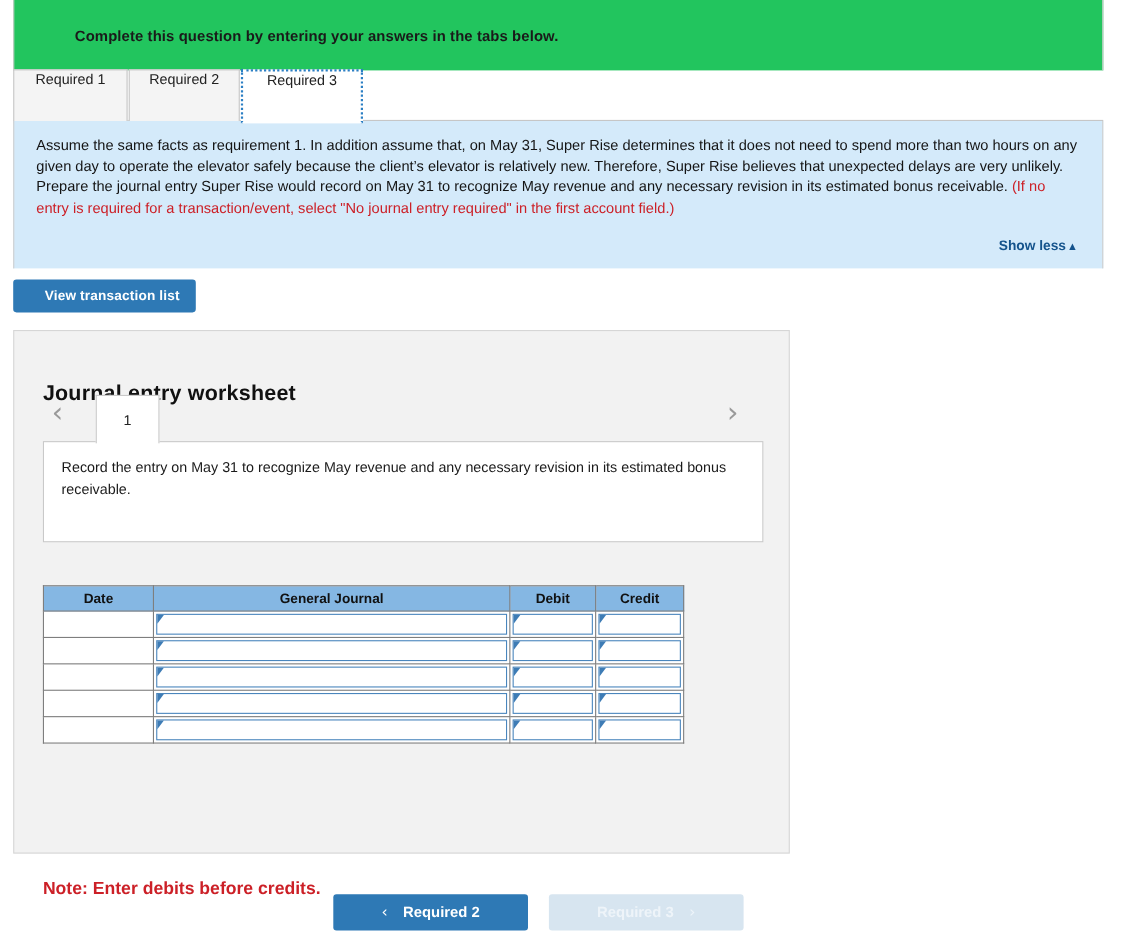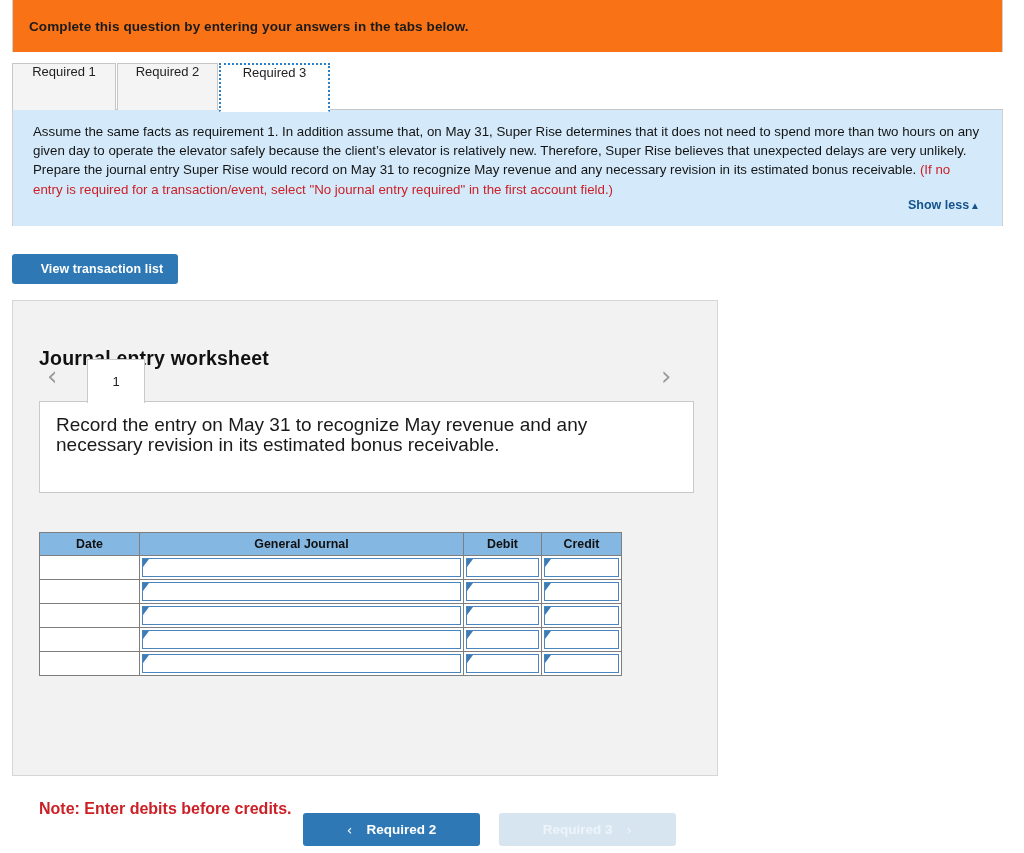--- a/index.html
+++ b/index.html
@@ -9,25 +9,25 @@
     width: 1024px; height: 853px;
     background: #ffffff;
     font-family: "Liberation Sans", sans-serif;
     -webkit-font-smoothing: antialiased;
   }
   .page { position: relative; width: 1024px; height: 853px; overflow: hidden; }
 
   
   .top-bar {
     position: absolute;
-    left: 12px; top: 0; width: 991px; height: 52px;
-    background: #f97316;
+    left: 12px; top: 0; width: 991px; height: 64px;
+    background: #22c55e;
     border-left: 1px solid #cfcfcf;
     border-right: 1px solid #cfcfcf;
-    display: flex; align-items: center;
+    display: flex; align-items: center; padding-left: 39px;
   }
   .top-bar-text {
     font-size: 13.5px; font-weight: bold; color: #1a1a1a;
     padding-left: 16px; letter-spacing: .1px;
   }
 
   
   .tab-strip {
     position: absolute; left: 12px; top: 60px; width: 991px; height: 50px;
   }
@@ -48,21 +48,21 @@
     border-bottom: 1px solid #ffffff;
     z-index: 3;
   }
   .tab-strip-base {
     position: absolute; left: 0; bottom: 0; width: 991px;
     border-bottom: 1px solid #c6c6c6;
   }
 
   
   .instr-panel {
-    position: absolute; left: 12px; top: 110px; width: 991px; height: 116px;
+    position: absolute; left: 12px; top: 110px; width: 991px; height: 134px;
     background: #d4eafa;
     border-left: 1px solid #cfcfcf;
     border-right: 1px solid #cfcfcf;
     padding: 12px 20px 0 20px;
   }
   .instr-text {
     font-size: 13.3px; line-height: 19.2px; color: #141414;
     text-align: left;
   }
   .instr-text .red { color: #cc2027; }
@@ -127,21 +127,21 @@
   }
 
   .entry-desc {
     position: absolute; left: 26px; top: 100px;
     width: 655px; height: 92px;
     background: #ffffff;
     border: 1px solid #c9c9c9;
     padding: 13px 16px;
   }
   .entry-desc-text {
-    font-size: 19px; line-height: 20px; color: #1a1a1a;
+    font-size: 13px; line-height: 20px; color: #1a1a1a;
   }
 
   .note {
     position: absolute; left: 26px; top: 499px;
     font-size: 16px; font-weight: bold; color: #cc2027; text-align: right;
   }
 
   
   .jtable {
     position: absolute; left: 26px; top: 231px;

